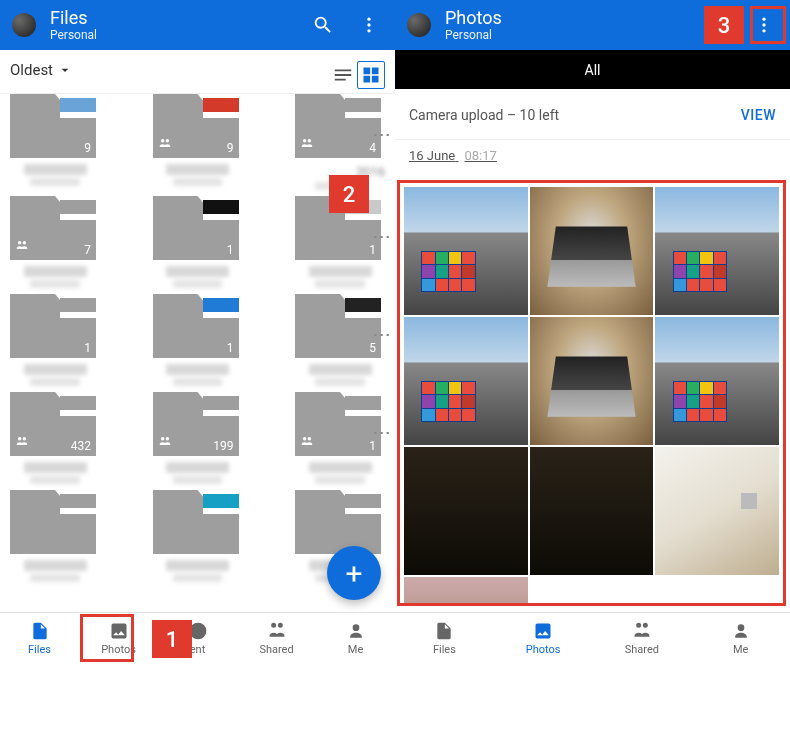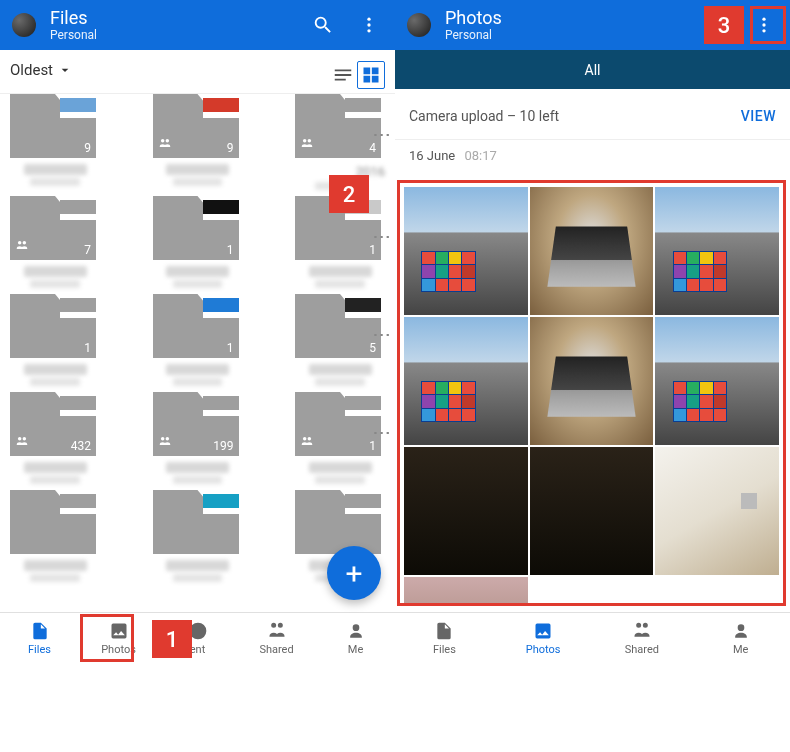--- a/index.html
+++ b/index.html
@@ -44,29 +44,29 @@
   
   .fab { position: absolute; right: 14px; bottom: 64px; width: 54px; height: 54px; border-radius: 50%; background: #0f6ddb; color: #fff; font-size: 30px; display: flex; align-items: center; justify-content: center; box-shadow: 0 4px 8px rgba(0,0,0,0.25); cursor: pointer; }
 
   
   .bottomnav { height: 52px; display: flex; border-top: 1px solid #e0e0e0; background: #fff; }
   .nav-item { flex: 1; display: flex; flex-direction: column; align-items: center; justify-content: center; font-size: 11px; color: #666; cursor: pointer; gap: 2px; }
   .nav-item.active { color: #0f6ddb; }
   .nav-item svg { width: 20px; height: 20px; fill: currentColor; }
 
   
-  .phototabs { background: #0c4a6e; display: flex; height: 42px; gap: 38px; }
+  .phototabs { background: #000000; display: flex; height: 42px; gap: 38px; }
   .phototab { flex: 1; text-align: center; color: #cde1f8; font-size: 14px; display: flex; align-items: center; justify-content: center; cursor: pointer; }
   .phototab.active { color: #fff; border-bottom: 3px solid #fff; }
 
-  .upload-bar { height: 48px; display: flex; align-items: center; padding: 16px 14px; font-size: 14px; color: #555; border-bottom: 1px solid #eee; }
+  .upload-bar { height: 48px; display: flex; align-items: flex-end; padding: 16px 14px; font-size: 14px; color: #555; border-bottom: 1px solid #eee; }
   .upload-bar .spacer { flex: 1; }
   .view-link { color: #0f6ddb; font-weight: 500; letter-spacing: 0.5px; cursor: pointer; }
 
-  .date-label { padding: 8px 14px 0 14px; font-size: 13px; color: #555; }
+  .date-label { padding: 8px 14px 0 14px; font-size: 13px; color: #555; text-decoration: underline; }
   .date-label .time { color: #aaa; margin-left: 6px; }
 
   .photo-grid { position: absolute; left: 2px; right: 4px; top: 180px; bottom: 58px; border: 3px solid #e03a2f; padding: 4px; display: grid; grid-template-columns: repeat(3,1fr); grid-auto-rows: 128px; gap: 2px; background: #fff; overflow: hidden; }
   .photo { background: linear-gradient(140deg,#3a5f8a 0%,#1c2d42 40%,#8b6a46 70%,#d7c5a8 100%); position: relative; overflow: hidden; }
   .photo.sky { background: linear-gradient(to bottom,#8bb8e0 0%,#c0d6e9 35%,#888 36%,#444 100%); }
   .photo .tiles { position: absolute; left: 14%; top: 50%; width: 44%; height: 32%; background: #0b3d91; display: grid; grid-template-columns: repeat(4,1fr); grid-template-rows: repeat(3,1fr); gap: 1px; padding: 1px; }
   .photo .tiles span { background: #e74c3c; }
   .photo .tiles span:nth-child(2){background:#27ae60}
   .photo .tiles span:nth-child(3){background:#f1c40f}
   .photo .tiles span:nth-child(5){background:#8e44ad}

